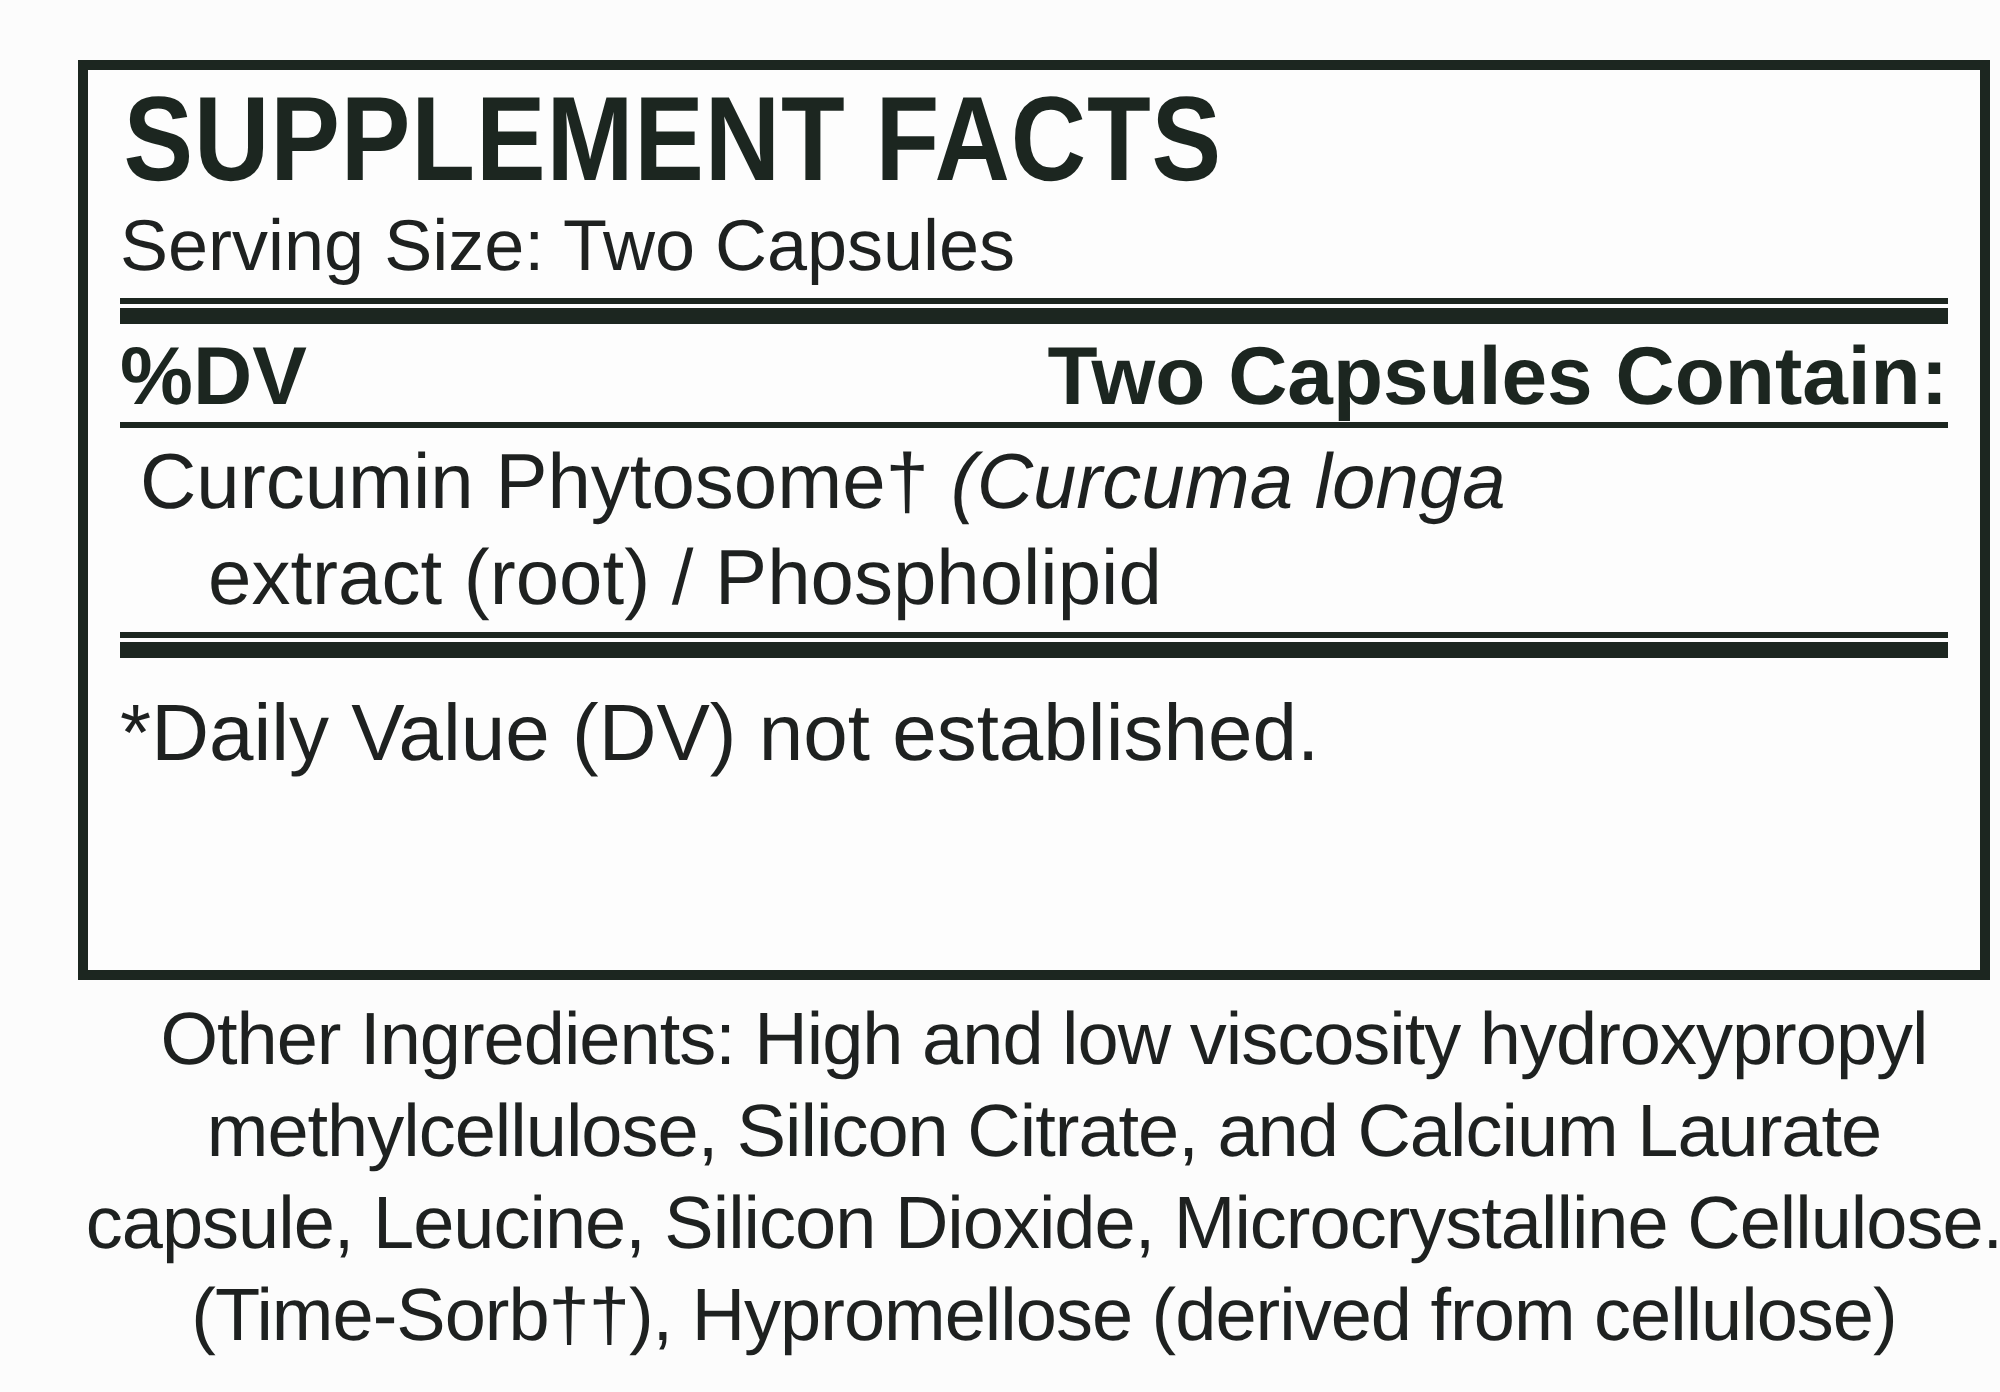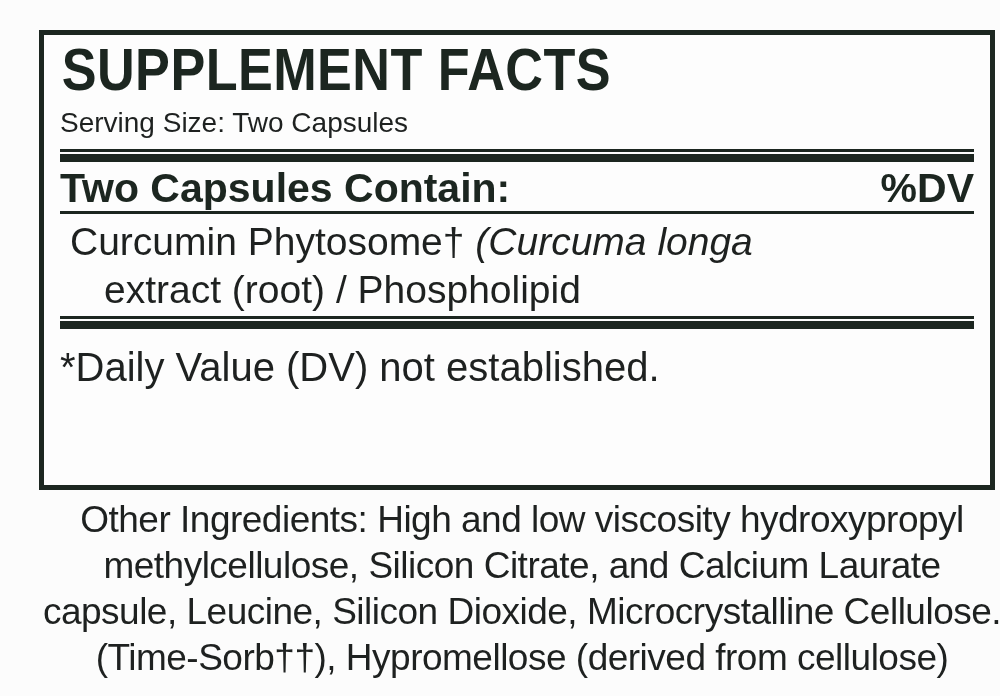--- a/index.html
+++ b/index.html
@@ -36,21 +36,21 @@
     font-size: 60px;
     line-height: 58px;
     font-weight: 700;
     letter-spacing: 0.5px;
     color: var(--ink);
     white-space: nowrap;
     transform: scaleX(0.87);
     transform-origin: 0 50%;
   }
   .serving-line {
-    font-size: 28px;
+    font-size: 36px;
     line-height: 48px;
     white-space: nowrap;
   }
   .rule-heavy {
     height: 13px;
     border-top: 3px solid var(--ink);
     border-bottom: 8px solid var(--ink);
     margin-top: 2px;
   }
   .rule-thin {
@@ -109,22 +109,22 @@
   <div class="facts-box">
 
     <h1 class="facts-title">SUPPLEMENT FACTS</h1>
 
     <div class="serving-line">Serving Size: Two Capsules</div>
 
 
     <div class="rule-heavy"></div>
 
     <div class="contain-row">
+      <span>%DV</span>
       <span>Two Capsules Contain:</span>
-      <span>%DV</span>
     </div>
 
     <div class="rule-thin"></div>
 
     <div class="ingredient-block">
       <div class="ing-line first">
         <span>Curcumin Phytosome† </span><span class="italic">(Curcuma longa</span>
       </div>
       <div class="ing-line wrapped">extract (root) / Phospholipid</div>
     </div>

